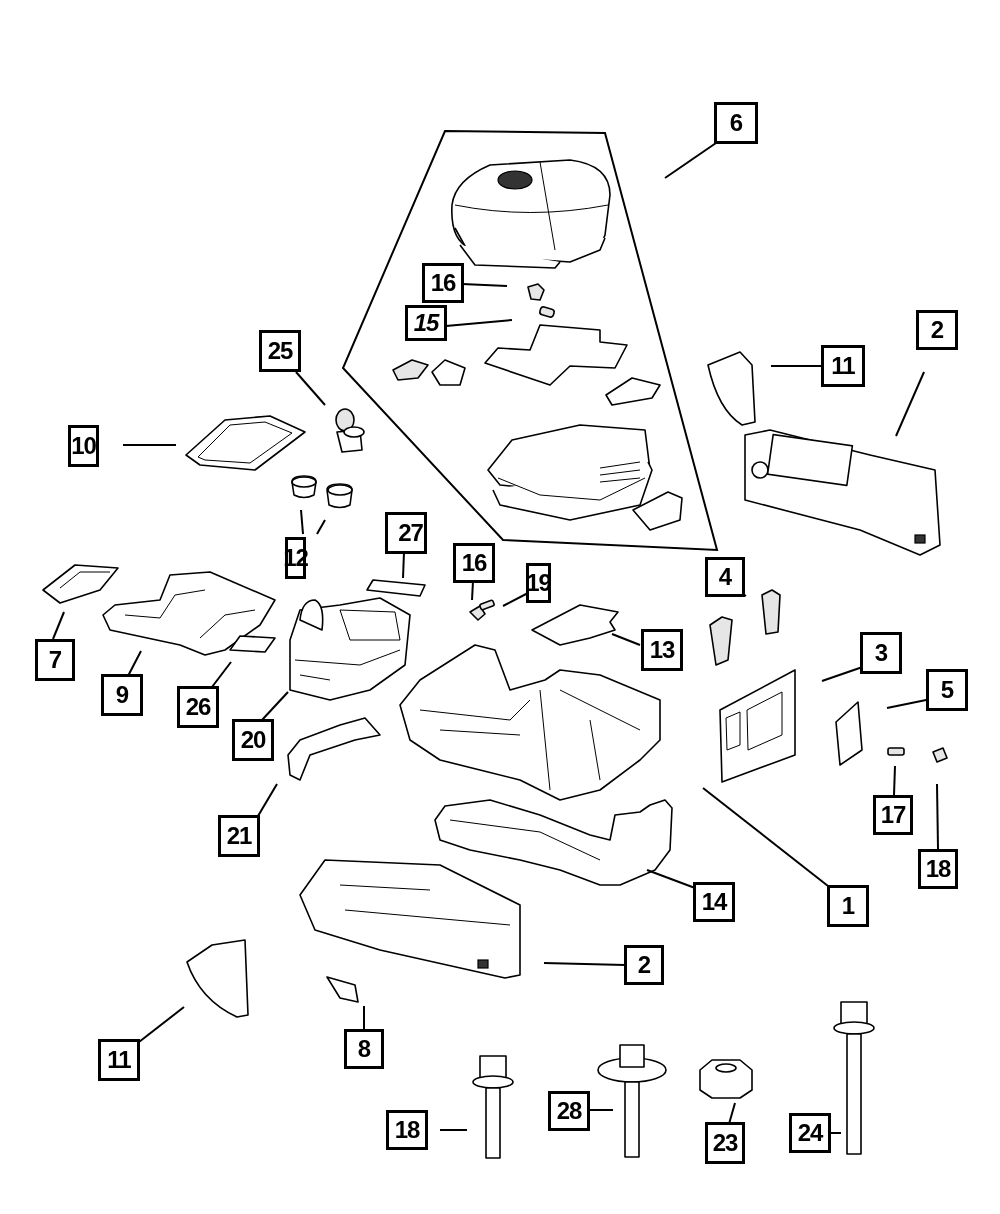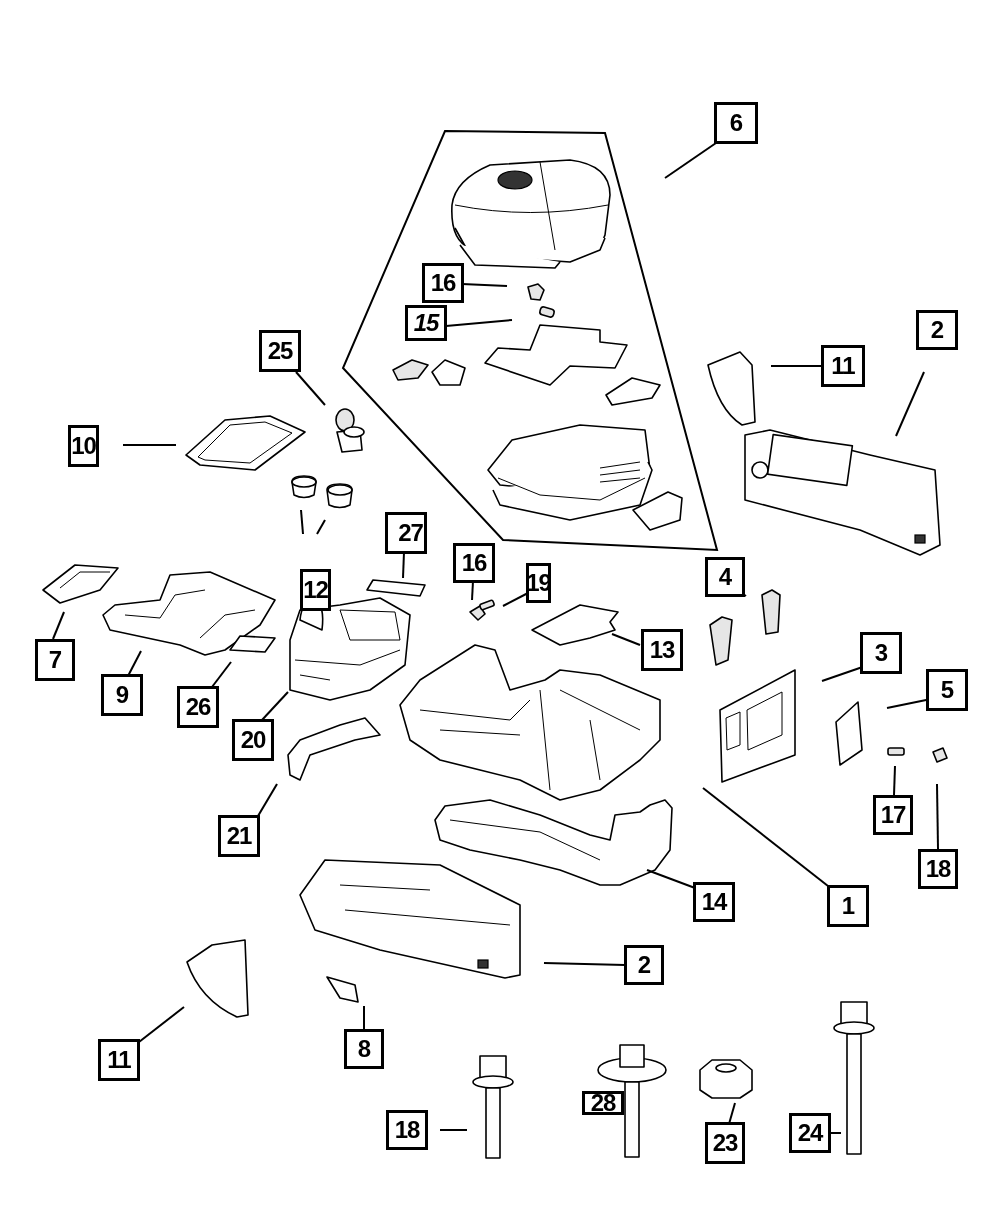--- a/index.html
+++ b/index.html
@@ -203,36 +203,36 @@
   </g>
 </svg>
 
 <div class="callout" style="left:714px;top:102px;width:44px;height:42px;">6</div>
 <div class="callout" style="left:422px;top:263px;width:42px;height:40px;">16</div>
 <div class="callout" style="left:405px;top:305px;width:42px;height:36px;font-style:italic;">15</div>
 <div class="callout" style="left:259px;top:330px;width:42px;height:42px;">25</div>
 <div class="callout" style="left:821px;top:345px;width:44px;height:42px;">11</div>
 <div class="callout" style="left:916px;top:310px;width:42px;height:40px;">2</div>
 <div class="callout" style="left:68px;top:425px;width:31px;height:42px;">10</div>
-<div class="callout" style="left:300px;top:537px;width:31px;height:42px;margin-top:32px;">12</div>
+<div class="callout" style="left:285px;top:537px;width:21px;height:42px;">12</div>
 <div class="callout" style="left:385px;top:512px;width:42px;height:42px;padding-left:9px;">27</div>
 <div class="callout" style="left:453px;top:543px;width:42px;height:40px;">16</div>
 <div class="callout" style="left:526px;top:563px;width:25px;height:40px;">19</div>
 <div class="callout" style="left:705px;top:557px;width:40px;height:40px;">4</div>
 <div class="callout" style="left:35px;top:639px;width:40px;height:42px;">7</div>
 <div class="callout" style="left:641px;top:629px;width:42px;height:42px;">13</div>
 <div class="callout" style="left:860px;top:632px;width:42px;height:42px;">3</div>
 <div class="callout" style="left:101px;top:674px;width:42px;height:42px;">9</div>
 <div class="callout" style="left:177px;top:686px;width:42px;height:42px;">26</div>
 <div class="callout" style="left:926px;top:669px;width:42px;height:42px;">5</div>
 <div class="callout" style="left:232px;top:719px;width:42px;height:42px;">20</div>
 <div class="callout" style="left:873px;top:795px;width:40px;height:40px;">17</div>
 <div class="callout" style="left:218px;top:815px;width:42px;height:42px;">21</div>
 <div class="callout" style="left:918px;top:849px;width:40px;height:40px;">18</div>
 <div class="callout" style="left:827px;top:885px;width:42px;height:42px;">1</div>
 <div class="callout" style="left:693px;top:882px;width:42px;height:40px;">14</div>
 <div class="callout" style="left:624px;top:945px;width:40px;height:40px;">2</div>
 <div class="callout" style="left:98px;top:1039px;width:42px;height:42px;">11</div>
 <div class="callout" style="left:344px;top:1029px;width:40px;height:40px;">8</div>
-<div class="callout" style="left:548px;top:1091px;width:42px;height:24px;margin-left:34px;">28</div>
+<div class="callout" style="left:548px;top:1091px;width:42px;height:40px;">28</div>
 <div class="callout" style="left:386px;top:1110px;width:42px;height:40px;">18</div>
 <div class="callout" style="left:789px;top:1113px;width:42px;height:40px;">24</div>
 <div class="callout" style="left:705px;top:1122px;width:40px;height:42px;">23</div>
 
 </body></html>

